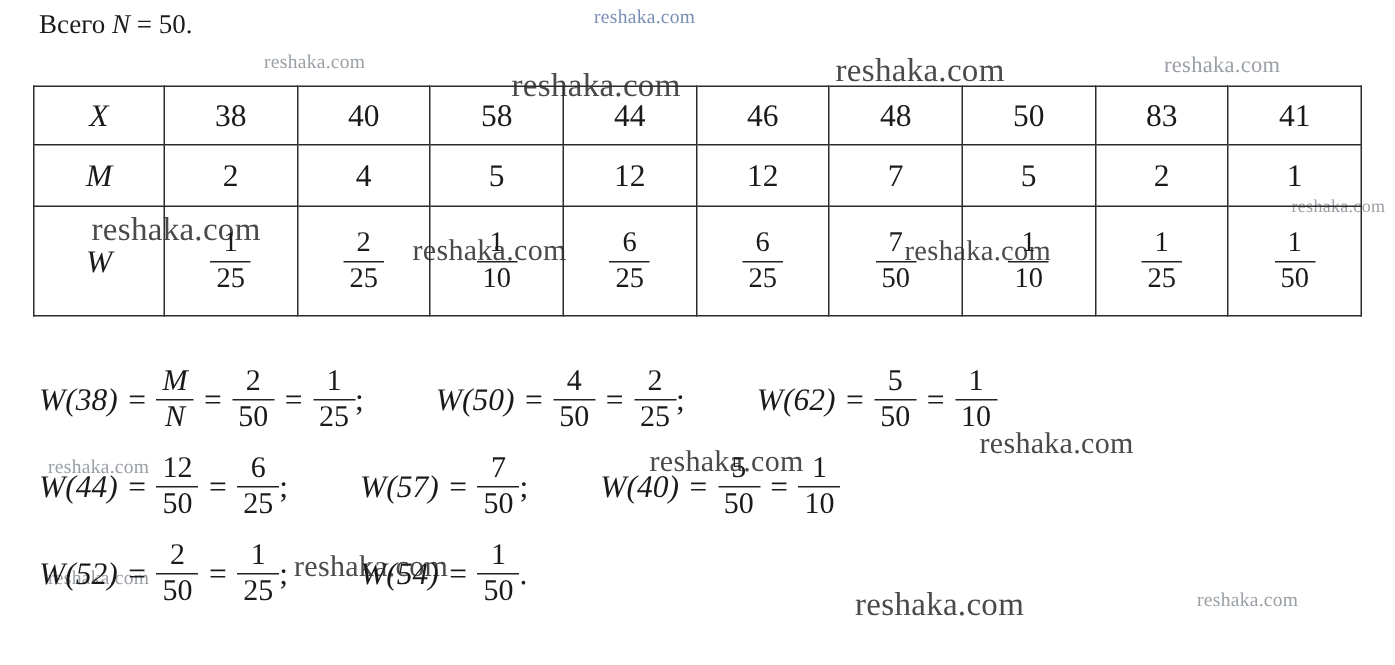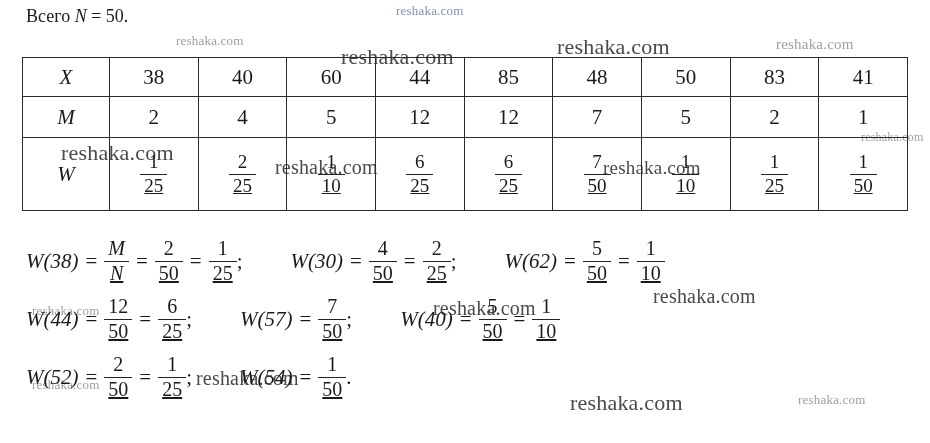--- a/index.html
+++ b/index.html
@@ -75,34 +75,33 @@
     font-size: 20px;
   }
   .frac .num {
     display: block;
     padding: 0 4px 1px 4px;
     border-bottom: 1px solid #222;
   }
   .frac .den {
     display: block;
     padding: 1px 4px 0 4px;
-    text-decoration: underline;
   }
   .frac.small { font-size: 19px; }
 
   
   .formulas {
     position: absolute;
     left: 26px;
     top: 232px;
     width: 890px;
   }
   .frow {
     display: flex;
-    align-items: center;
+    align-items: flex-end;
     height: 58px;
     white-space: nowrap;
   }
   .fitem {
     display: flex;
     align-items: center;
     font-size: 21px;
   }
   .fitem .fn { font-style: italic; }
   .fitem .op { padding: 0 7px; }
@@ -139,23 +138,23 @@
   <span>50.</span>
 </div>
 
 <div class="table-wrap">
   <table class="freq">
     <tbody id="table-body">
         <tr class="row-x">
           <td class="label">X</td>
           <td>38</td>
           <td>40</td>
-          <td>60</td>
+          <td>58</td>
           <td>44</td>
-          <td>85</td>
+          <td>46</td>
           <td>48</td>
           <td>50</td>
           <td>83</td>
           <td>41</td>
         </tr>
         <tr class="row-m">
           <td class="label">M</td>
           <td>2</td>
           <td>4</td>
           <td>5</td>
@@ -198,21 +197,21 @@
         </span>
         <span class="op">=</span>
         <span class="frac">
           <span class="num">1</span>
           <span class="den">25</span>
         </span>
         <span class="semi">;</span>
       </div>
       <div class="gap-a"></div>
       <div class="fitem">
-        <span class="fn">W(30)</span>
+        <span class="fn">W(50)</span>
         <span class="op">=</span>
         <span class="frac">
           <span class="num">4</span>
           <span class="den">50</span>
         </span>
         <span class="op">=</span>
         <span class="frac">
           <span class="num">2</span>
           <span class="den">25</span>
         </span>

